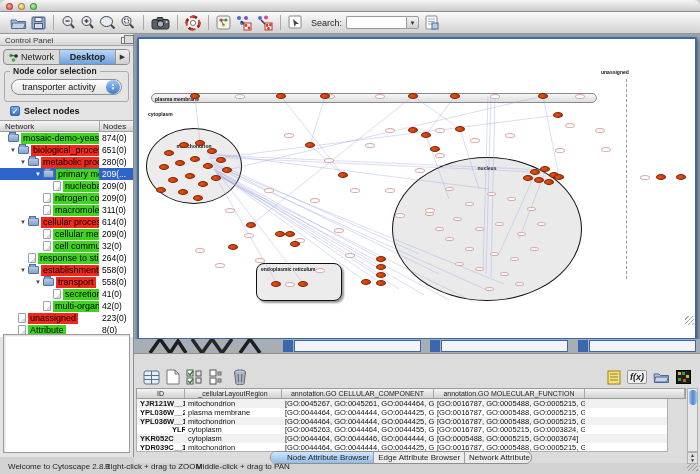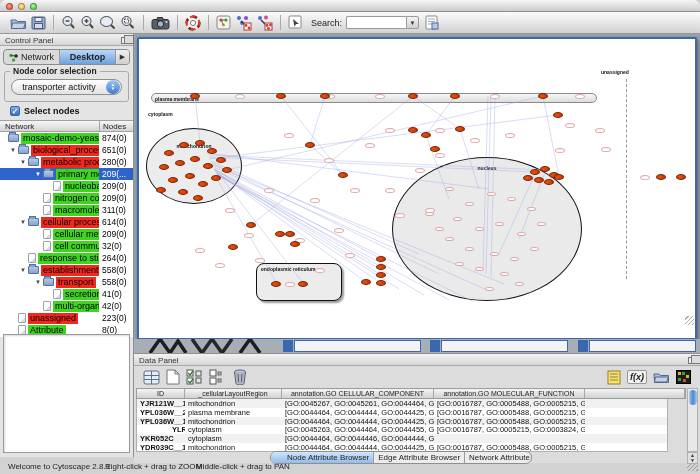--- a/index.html
+++ b/index.html
@@ -601,24 +601,20 @@
       <div class="mini-tab" style="left:149px"></div>
       <div class="mini-win" style="left:160px;width:127px"></div>
       <div class="mini-tab" style="left:296px"></div>
       <div class="mini-win" style="left:307px;width:127px"></div>
       <div class="mini-tab" style="left:444px"></div>
       <div class="mini-win" style="left:455px;width:107px"></div>
     </div>
   </div>
 
   <div class="dpanel">
-    <div class="panel-head">
-      <span>Data Panel</span>
-      <span class="float-ic"></span>
-    </div>
     <div class="dp-toolbar">
       <span class="dp-ic">
         <svg width="17" height="15">
             <rect x="1" y="1" width="15" height="13" rx="2" fill="#e8edf4" stroke="#55708e"></rect>
             <line x1="1" y1="5.5" x2="16" y2="5.5" stroke="#55708e"></line>
             <line x1="1" y1="9.5" x2="16" y2="9.5" stroke="#55708e"></line>
             <line x1="8.5" y1="1" x2="8.5" y2="14" stroke="#55708e"></line>
           </svg>
         </span>
       <span class="dp-ic">
@@ -709,20 +705,21 @@
         <div class="drow">
           <div class="c0" style="width: 48px; padding-left: 35px;">YLR295C</div>
           <div class="c1" style="width: 97px;">cytoplasm</div>
           <div class="c2" style="width: 152px;">[GO:0045263, GO:0044464, GO:0044455, G...</div>
           <div class="c3" style="width: 151px;">[GO:0016787, GO:0005215, GO:0003824, G...</div>
         </div>
         <div class="drow">
           <div class="c0" style="width: 48px;">YKR052C</div>
           <div class="c1" style="width: 97px;">cytoplasm</div>
           <div class="c2" style="width: 152px;">[GO:0044464, GO:0044446, GO:0044444, G...</div>
+          <div class="c3" style="width: 151px;">[GO:0005488, GO:0005215, GO:0003674]</div>
         </div>
         <div class="drow">
           <div class="c0" style="width: 48px;">YDR039C__1</div>
           <div class="c1" style="width: 97px;">mitochondrion</div>
           <div class="c2" style="width: 152px;">[GO:0044464, GO:0044444, GO:0044425, G...</div>
           <div class="c3" style="width: 151px;">[GO:0016787, GO:0005488, GO:0005215, G...</div>
         </div>
       </div>
     <div class="dp-scroll">
         <div class="dp-thumb"></div>

